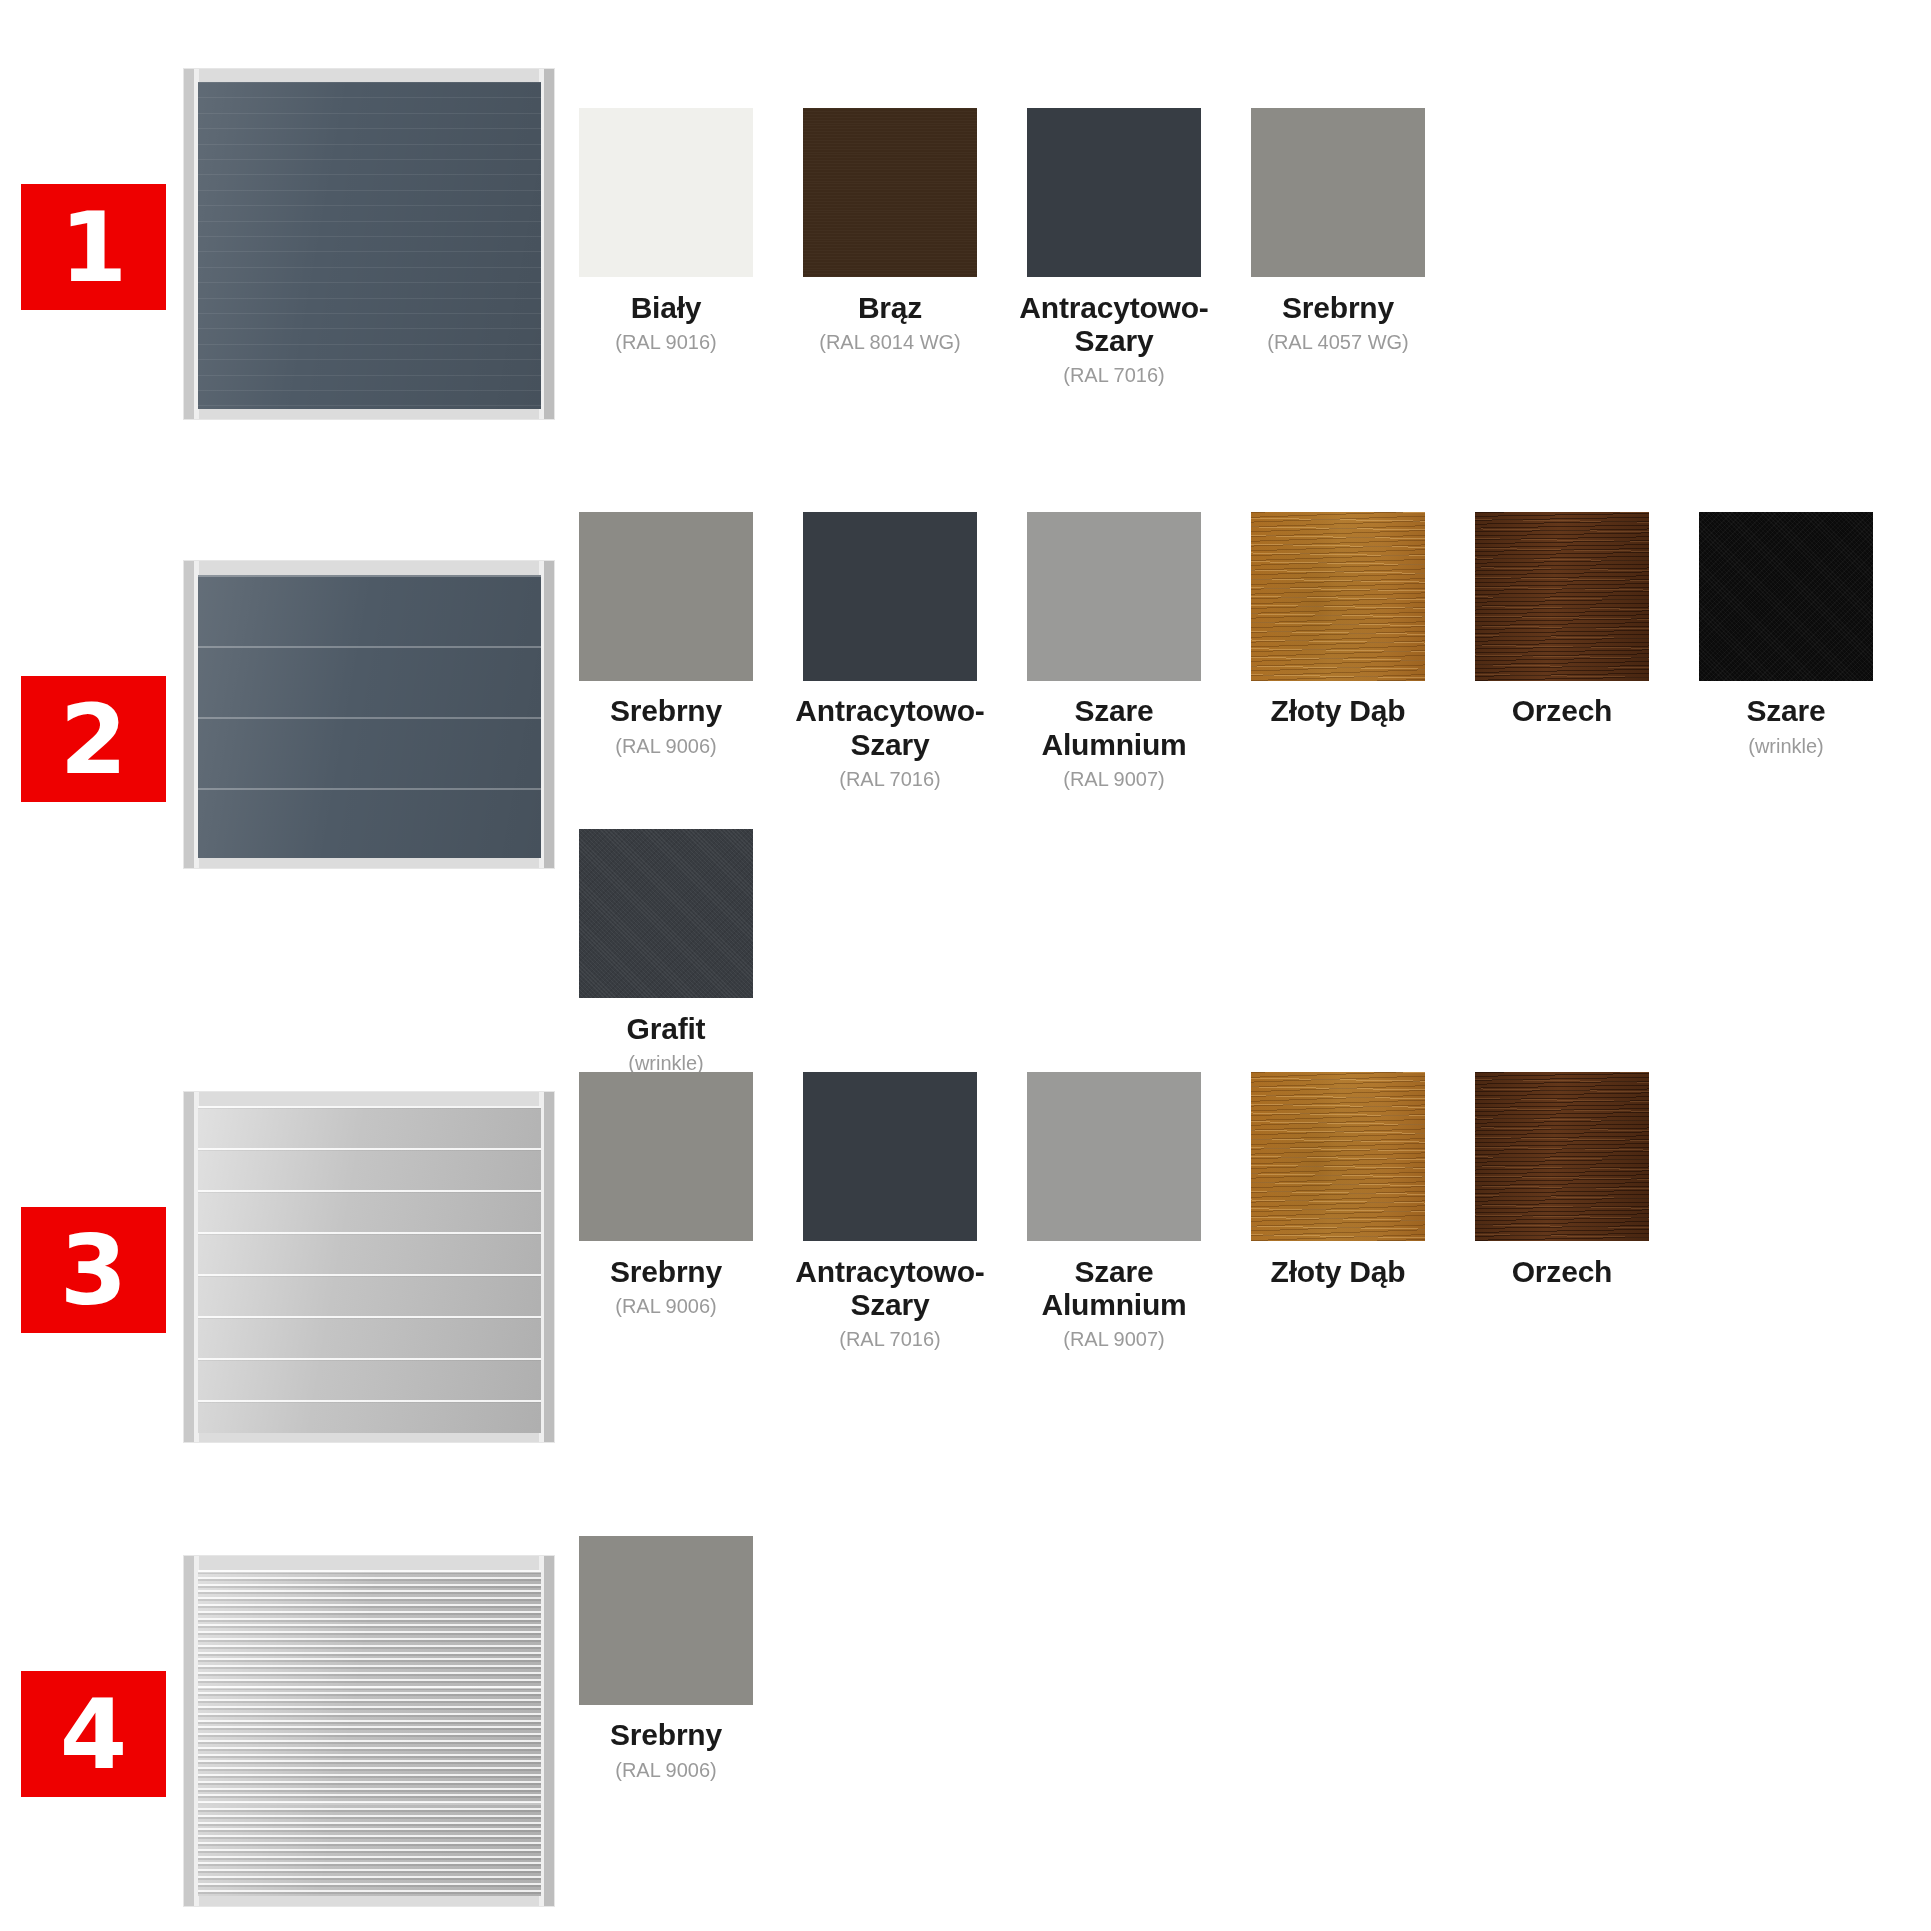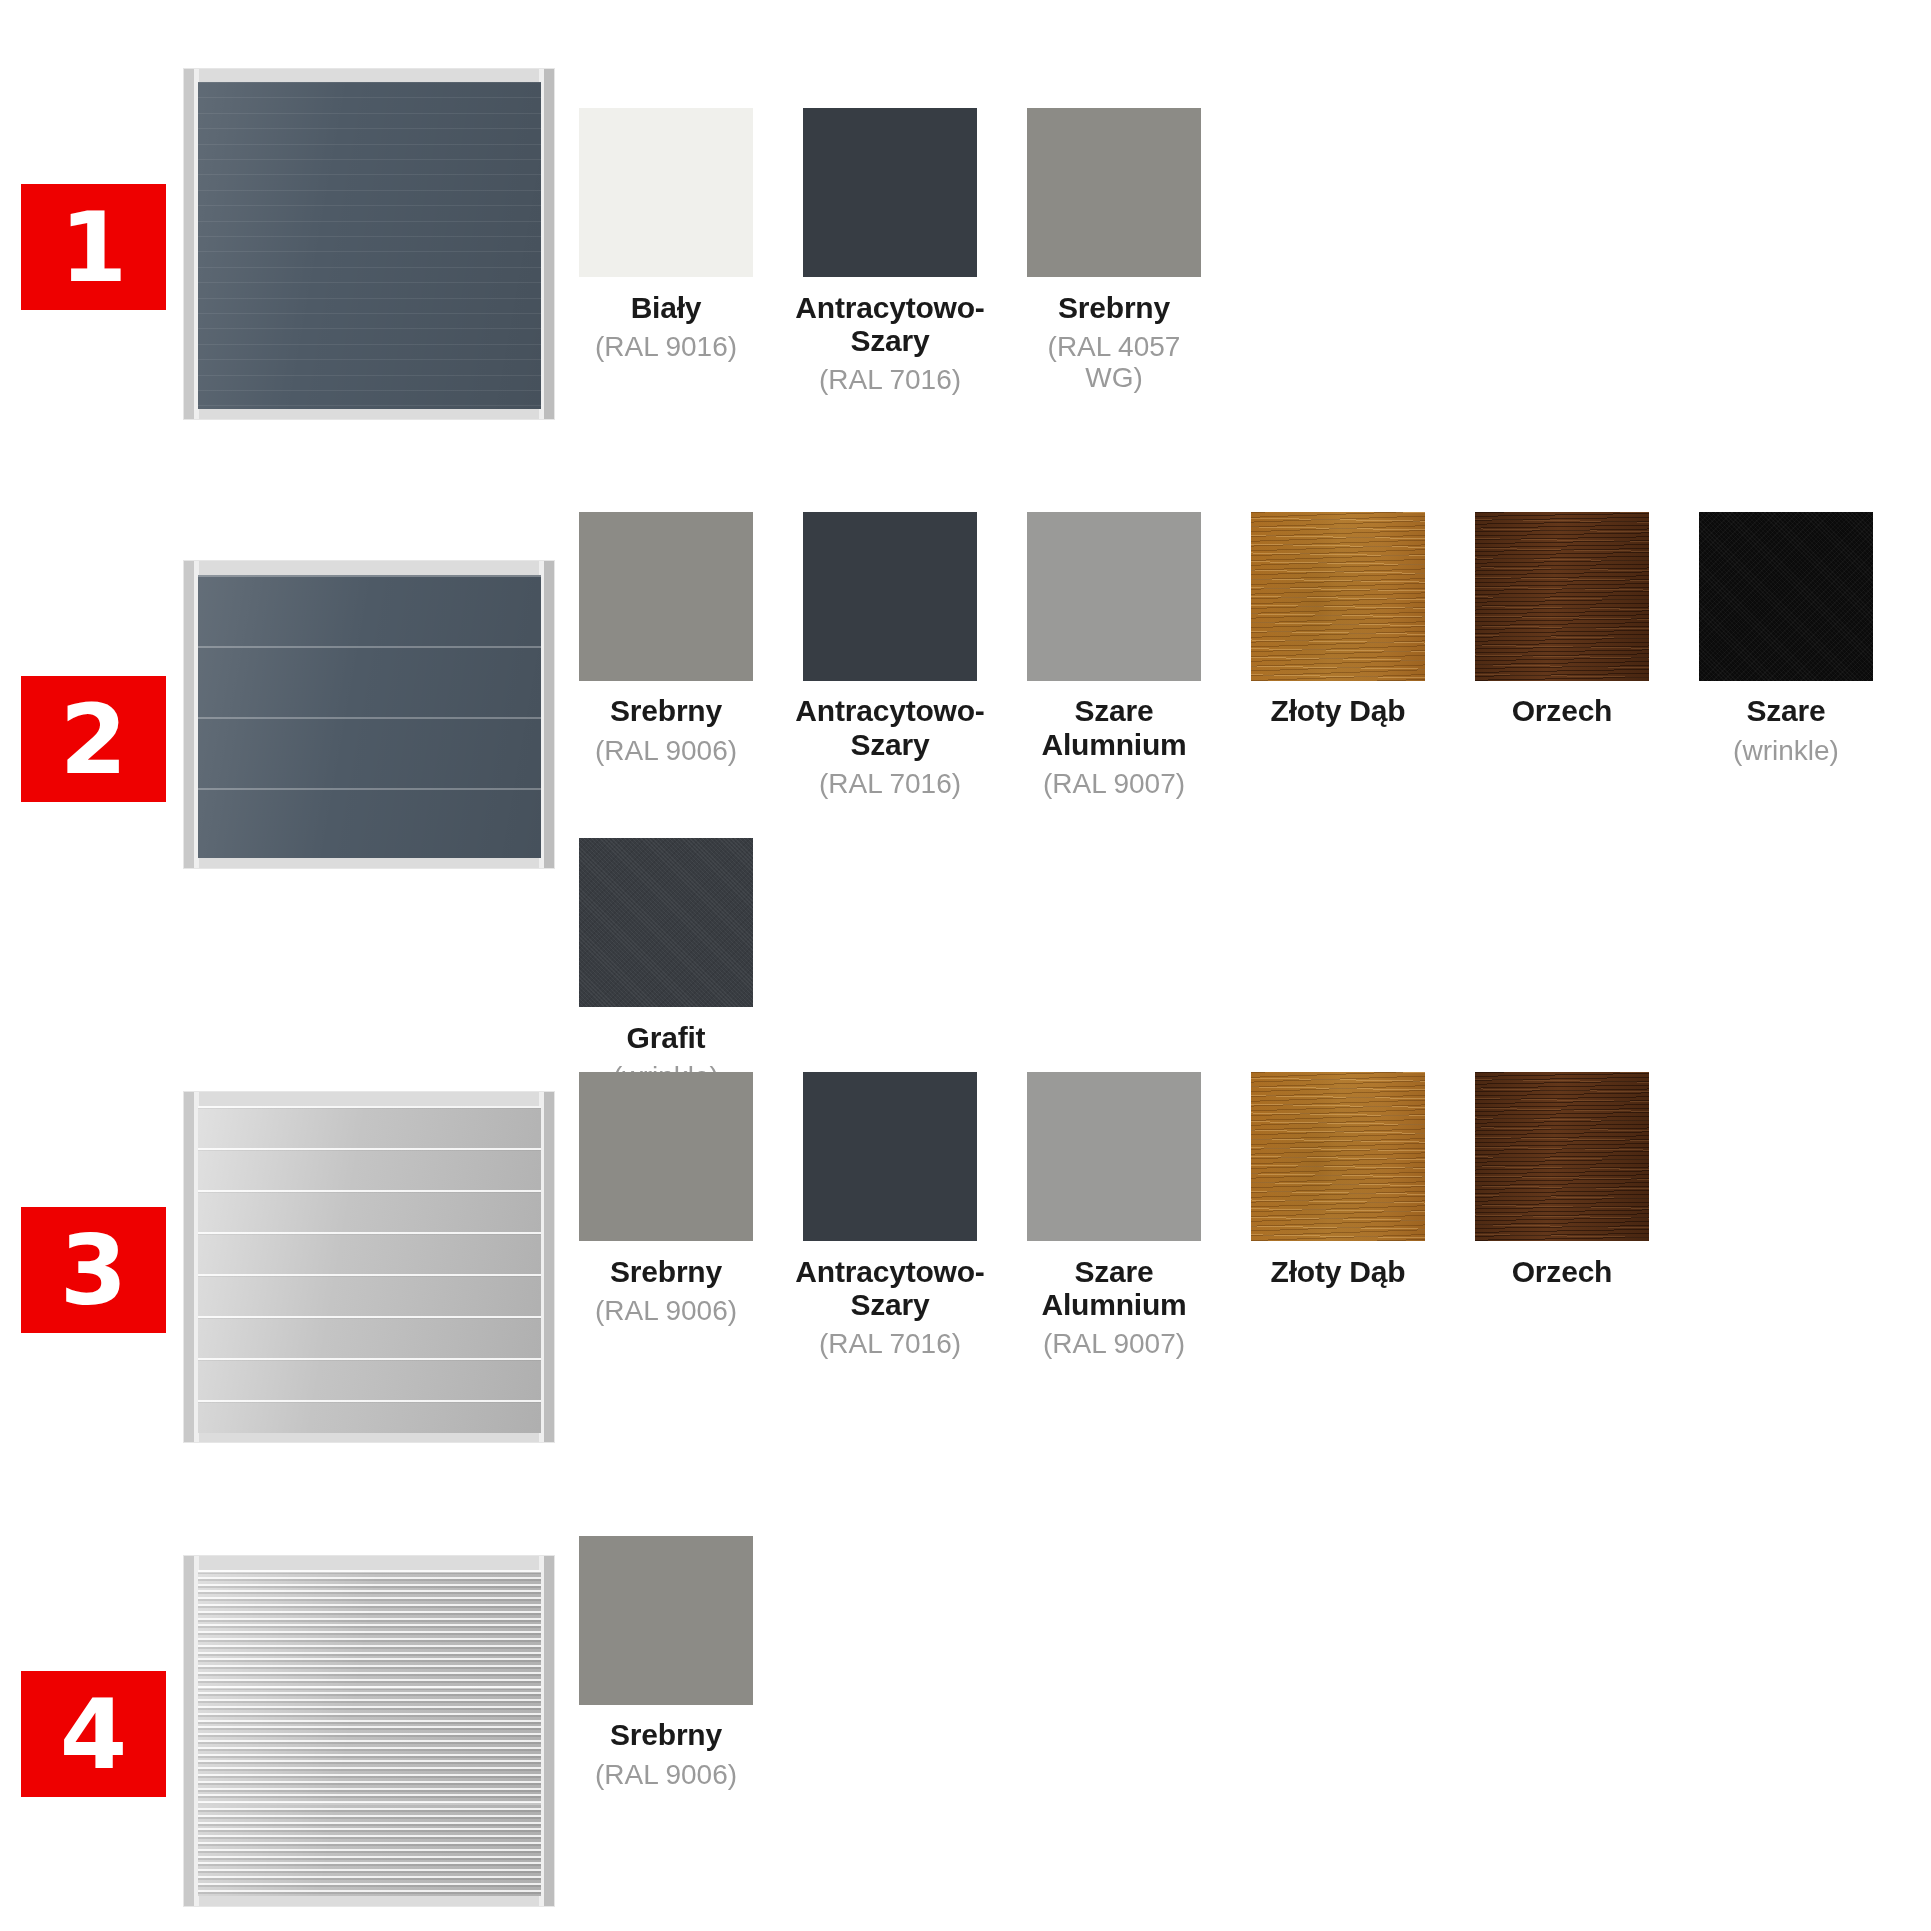--- a/index.html
+++ b/index.html
@@ -89,21 +89,21 @@
     display: flex; flex-direction: column; align-items: center; text-align: center;
   }
   .swatch-box { width: 174px; height: 169px; display: block; }
   .swatch-name {
     margin-top: 13.5px;
     font-size: 30px; font-weight: 700; color: #1a1a1a; line-height: 1.12;
     letter-spacing: -0.2px;
   }
   .swatch-code {
     margin-top: 6.8px;
-    font-size: 28px; font-weight: 400; color: #9a9a9a; line-height: 1.12;
+    font-size: 20px; font-weight: 400; color: #9a9a9a; line-height: 1.12;
   }
   .swatch-code:empty { display: none; }
 
   .row-1 .swatch-grid { padding-top: 50px; }
   .row-2 .swatch-grid { padding-top: 9.7px; }
   .row-3 .swatch-grid { padding-top: 0px; }
   .row-4 .swatch-grid { padding-top: 9.7px; }
 
   
   .tex-wood-golden {
@@ -170,20 +170,25 @@
       </div>
     </div>
     <div class="swatch-area">
       <div class="swatch-grid">
         <div class="swatch-cell">
           <span class="swatch-box" style="background:#f0f0ec"></span>
           <span class="swatch-name">Biały</span>
           <span class="swatch-code">(RAL 9016)</span>
         </div>
         <div class="swatch-cell">
+          <span class="swatch-box tex-brown-wg"></span>
+          <span class="swatch-name">Brąz</span>
+          <span class="swatch-code">(RAL 8014 WG)</span>
+        </div>
+        <div class="swatch-cell">
           <span class="swatch-box" style="background:#373d44"></span>
           <span class="swatch-name">Antracytowo-Szary</span>
           <span class="swatch-code">(RAL 7016)</span>
         </div>
         <div class="swatch-cell">
           <span class="swatch-box" style="background:#8c8b86"></span>
           <span class="swatch-name">Srebrny</span>
           <span class="swatch-code">(RAL 4057 WG)</span>
         </div>
       </div>

